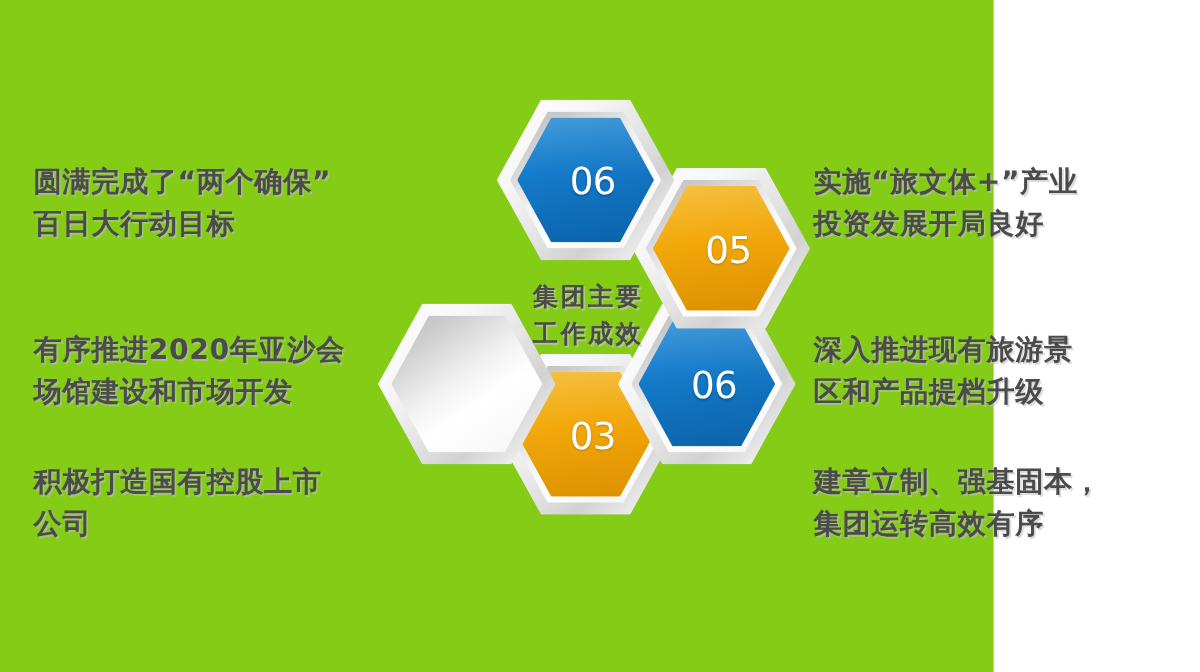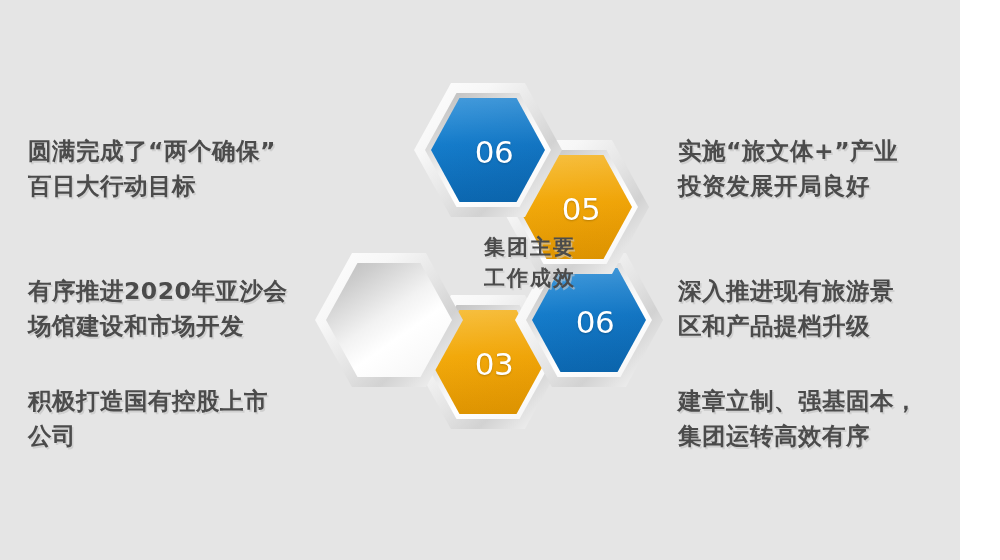--- a/index.html
+++ b/index.html
@@ -8,23 +8,23 @@
     background: #ffffff;
   }
   body {
     width: 1000px;
     height: 560px;
     overflow: hidden;
     font-family: "DejaVu Sans", "Liberation Sans", sans-serif;
   }
   #stage {
     position: relative;
-    width: 960px;
+    width: 828px;
     height: 560px;
-    background: #e5e5e5;
+    background: #84cc16;
   }
 
   
   .text-block {
     position: absolute;
     color: #4b4b4b;
     font-family: "DejaVu Sans", "Liberation Sans", sans-serif;
     font-weight: bold;
     font-size: 23.5px;
     line-height: 35px;
@@ -125,21 +125,21 @@
     text-shadow: 0 1px 2px rgba(0,0,0,0.22);
     transform: translate(6px, 2px);
   }
 
   
   #center-label {
     position: absolute;
     left: 404px;
     top: 232px;
     width: 172px;
-    text-align: right;
+    text-align: center;
     color: #4b4b4b;
     font-family: "DejaVu Sans", "Liberation Sans", sans-serif;
     font-weight: bold;
     font-size: 21px;
     line-height: 31px;
     letter-spacing: 2px;
     white-space: pre-line;
     text-shadow: 1.5px 1.5px 0 rgba(200,200,200,0.6);
     z-index: 30;
   }
@@ -177,21 +177,21 @@
         </div>
       </div>
       <div class="hex-cell" style="left: 215px; top: 183px; z-index: 5;">
         <div class="hex-frame"></div>
         <div class="hex-inner-shade"></div>
         <div class="hex-core blue">
           <span class="gloss"></span>
           <span class="hex-num">06</span>
         </div>
       </div>
-      <div class="hex-cell" style="left: 201px; top: 70px; z-index: 6;">
+      <div class="hex-cell" style="left: 227px; top: 70px; z-index: 6;">
         <div class="hex-frame"></div>
         <div class="hex-inner-shade"></div>
         <div class="hex-core yellow">
           <span class="gloss"></span>
           <span class="hex-num">05</span>
         </div>
       </div>
       <div class="hex-cell" style="left: 114px; top: 13px; z-index: 7;">
         <div class="hex-frame"></div>
         <div class="hex-inner-shade"></div>

